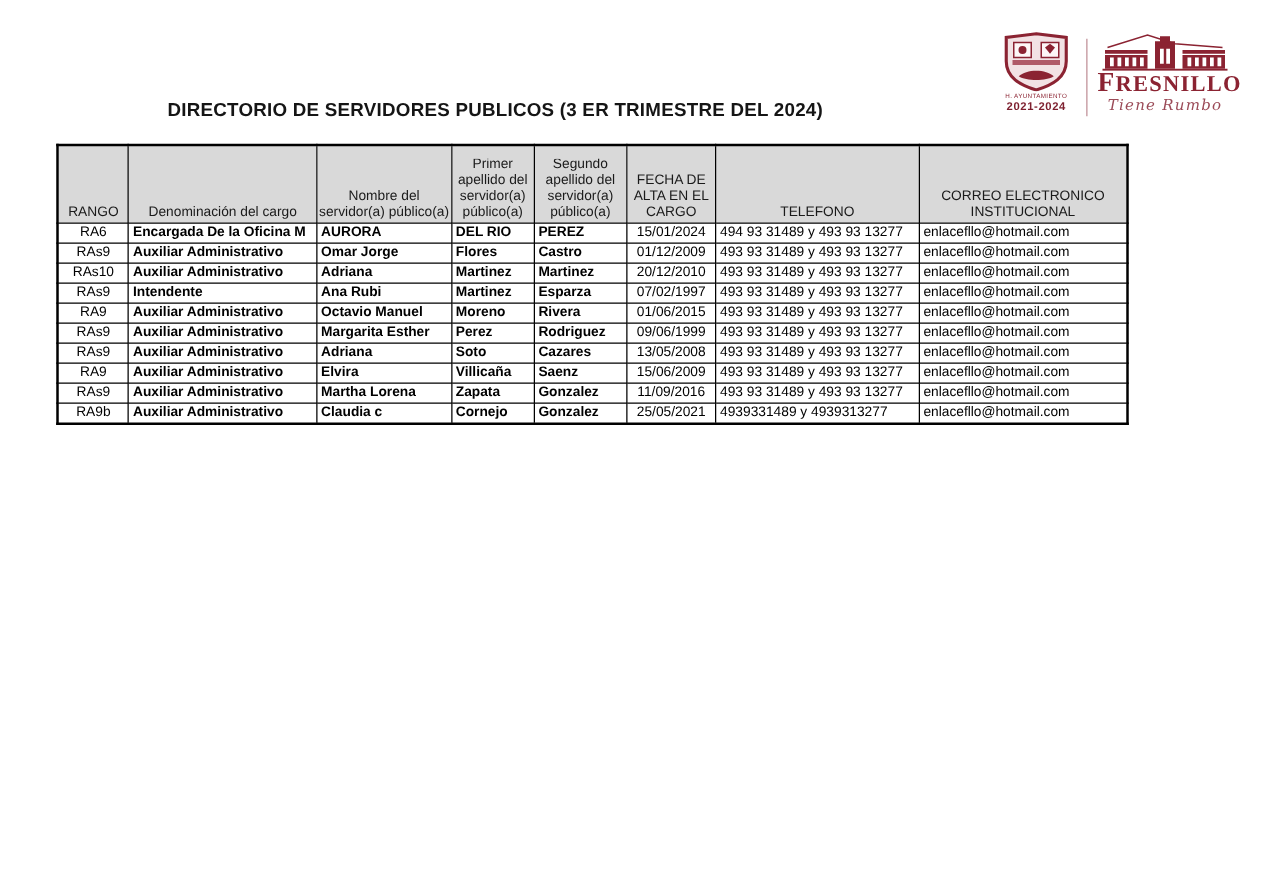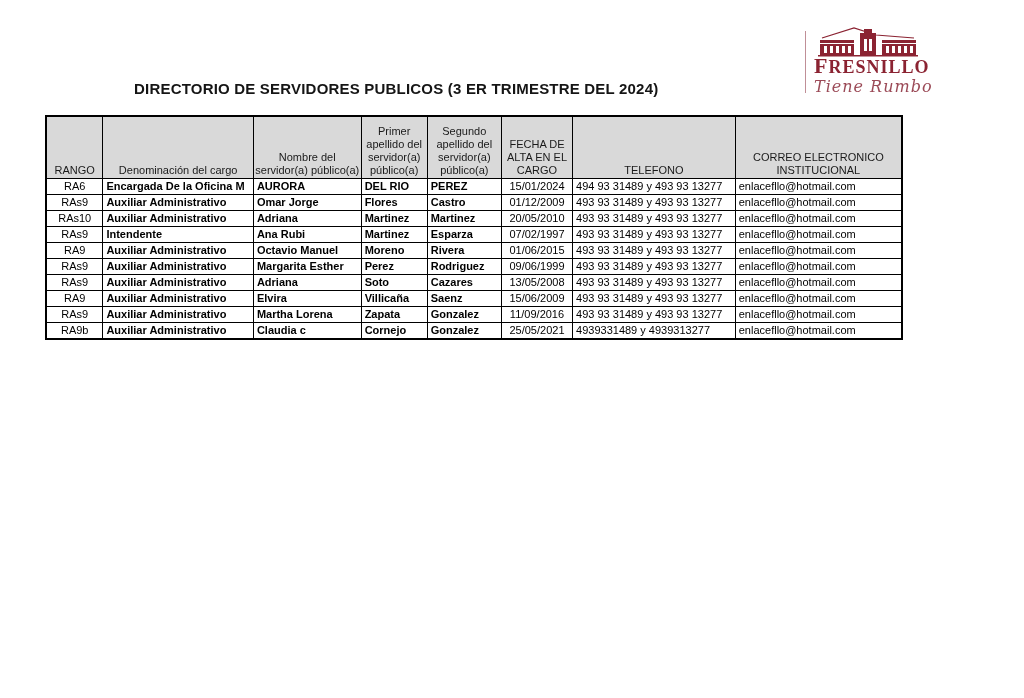--- a/index.html
+++ b/index.html
@@ -32,21 +32,21 @@
   .brand { width:108px; text-align:center; }
   .brand svg { display:block; margin:0 auto; }
   .wordmark {
     font-family:"Liberation Serif", serif;
     font-size:18px; font-weight:bold; color:#8b2332;
     letter-spacing:1px; line-height:18px; white-space:nowrap;
   }
   .wordmark::first-letter { font-size:22px; }
   .slogan {
     font-family:"DejaVu Serif", serif; font-style:italic;
-    font-size:16px; color:#9b4a57; letter-spacing:1px;
+    font-size:12px; color:#9b4a57; letter-spacing:1px;
     margin-top:1px; white-space:nowrap;
   }
 
   
   table.directory {
     position:absolute; left:45px; top:115px;
     width:858px;
     border-collapse:collapse; table-layout:fixed;
     border:2px solid #000;
   }
@@ -90,20 +90,35 @@
   tbody td.col-1, tbody td.col-2, tbody td.col-3, tbody td.col-4 { font-weight:bold; }
   tbody td.col-5 { text-align:center; }
   tbody td.col-6, tbody td.col-7 { text-align:left; }
 </style>
 </head>
 <body>
 
 <div class="doc-title">DIRECTORIO DE SERVIDORES PUBLICOS (3 ER TRIMESTRE DEL 2024)</div>
 
 <div class="logo">
+  <div class="crest">
+    <span>
+      <svg width="52" height="48" viewBox="0 0 52 48">
+        <path d="M26 2 L50 5 L50 24 C50 37 39 43 26 47 C13 43 2 37 2 24 L2 5 Z" fill="#f2e2e4" stroke="#8b2332" stroke-width="2.5"></path>
+        <rect x="8" y="9" width="14" height="12" fill="#fdf7f7" stroke="#8b2332" stroke-width="1.2"></rect>
+        <rect x="30" y="9" width="14" height="12" fill="#fdf7f7" stroke="#8b2332" stroke-width="1.2"></rect>
+        <circle cx="15" cy="15" r="3.2" fill="#8b2332"></circle>
+        <path d="M33 13 l4 -3 l4 3 l-4 5 Z" fill="#8b2332"></path>
+        <rect x="7" y="23" width="38" height="4" fill="#b05a68"></rect>
+        <path d="M12 36 C18 30 34 30 40 36 C34 40 18 40 12 36 Z" fill="#8b2332"></path>
+      </svg>
+    </span>
+    <div class="crest-cap1">H. AYUNTAMIENTO</div>
+    <div class="crest-cap2">2021-2024</div>
+  </div>
 
   <div class="logo-divider"></div>
 
   <div class="brand">
     <span>
       <svg width="104" height="32" viewBox="0 0 104 32">
         <path d="M6 13 L38 3 L60 10 L98 13" fill="none" stroke="#8b2332" stroke-width="1.2"></path>
         <rect x="4" y="15" width="34" height="3" fill="#8b2332"></rect>
         <rect x="66" y="15" width="34" height="3" fill="#8b2332"></rect>
         <rect x="4" y="19" width="34" height="11" fill="#8b2332"></rect>
@@ -197,21 +212,21 @@
         <td class="col-5">01/12/2009</td>
         <td class="col-6">493 93 31489 y 493 93 13277</td>
         <td class="col-7">enlacefllo@hotmail.com</td>
       </tr>
       <tr>
         <td class="col-0">RAs10</td>
         <td class="col-1">Auxiliar Administrativo</td>
         <td class="col-2">Adriana</td>
         <td class="col-3">Martinez</td>
         <td class="col-4">Martinez</td>
-        <td class="col-5">20/05/2010</td>
+        <td class="col-5">20/12/2010</td>
         <td class="col-6">493 93 31489 y 493 93 13277</td>
         <td class="col-7">enlacefllo@hotmail.com</td>
       </tr>
       <tr>
         <td class="col-0">RAs9</td>
         <td class="col-1">Intendente</td>
         <td class="col-2">Ana Rubi</td>
         <td class="col-3">Martinez</td>
         <td class="col-4">Esparza</td>
         <td class="col-5">07/02/1997</td>

